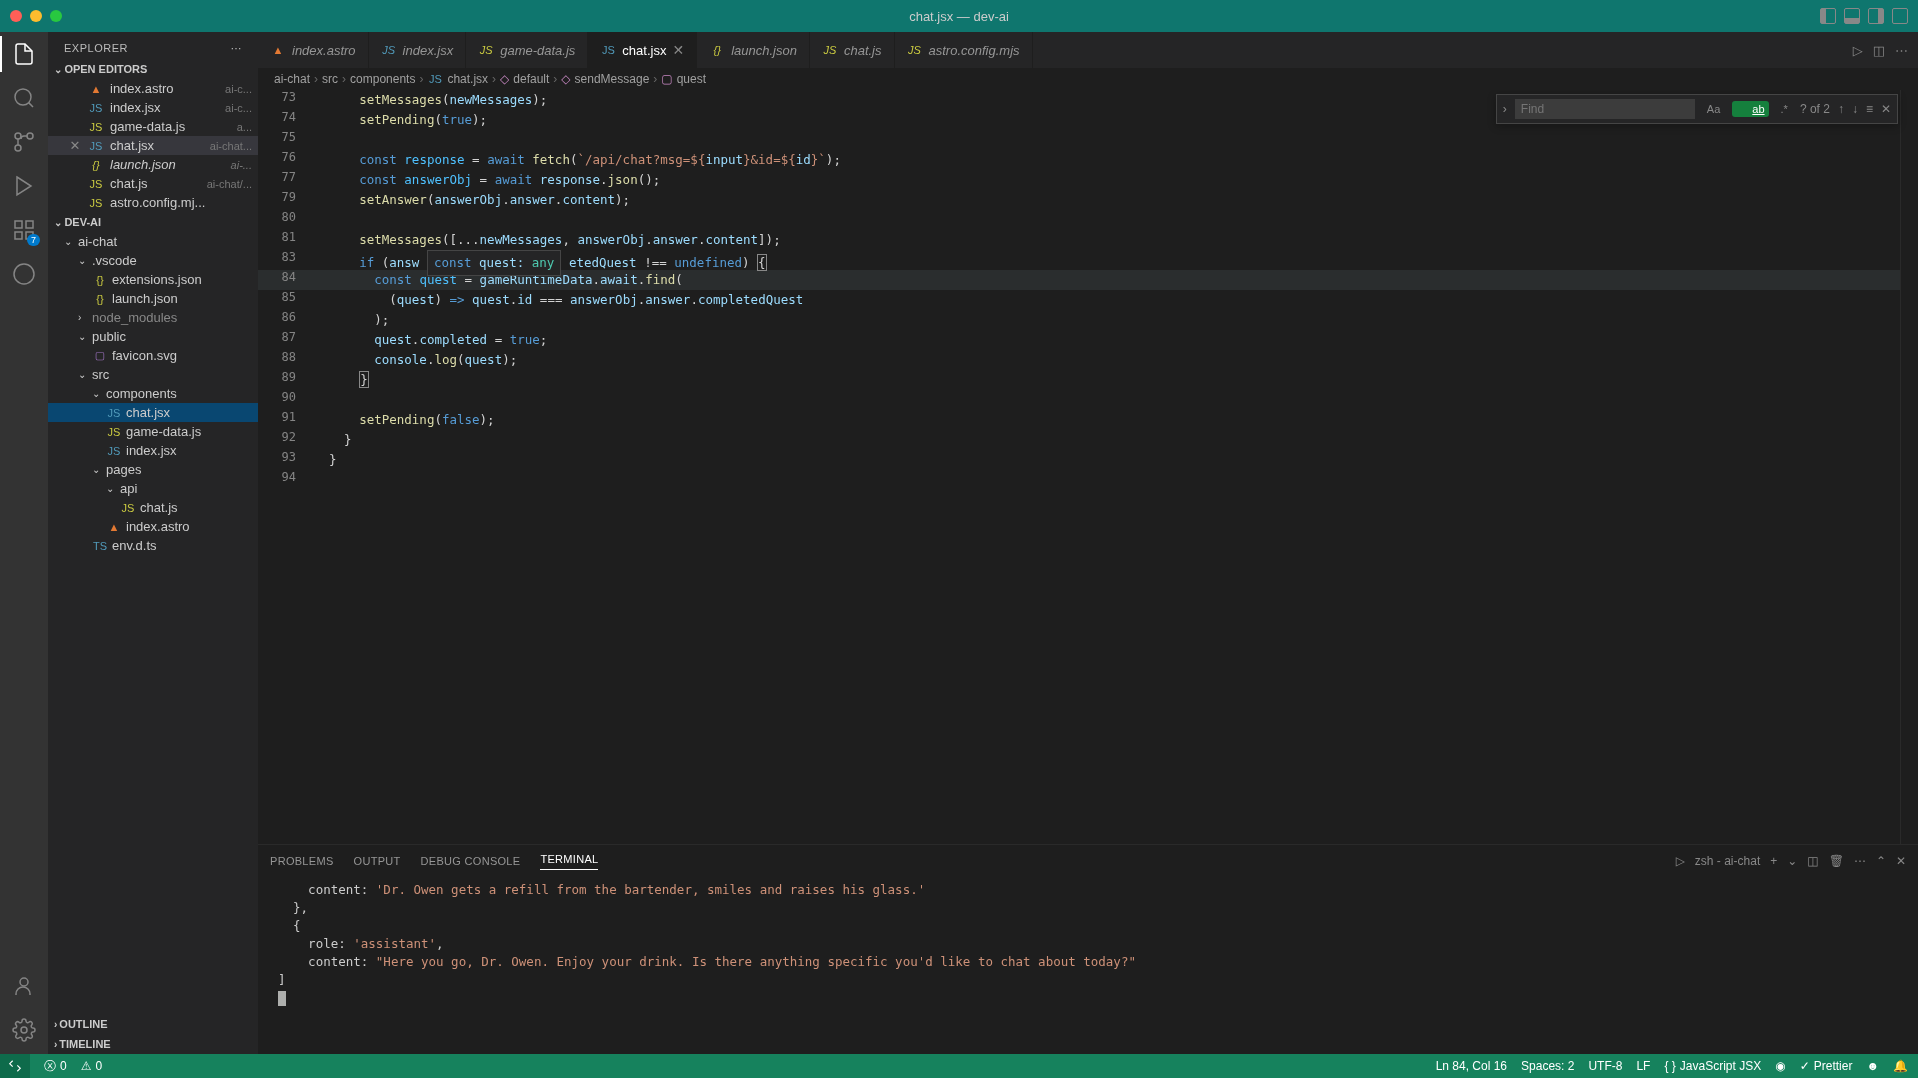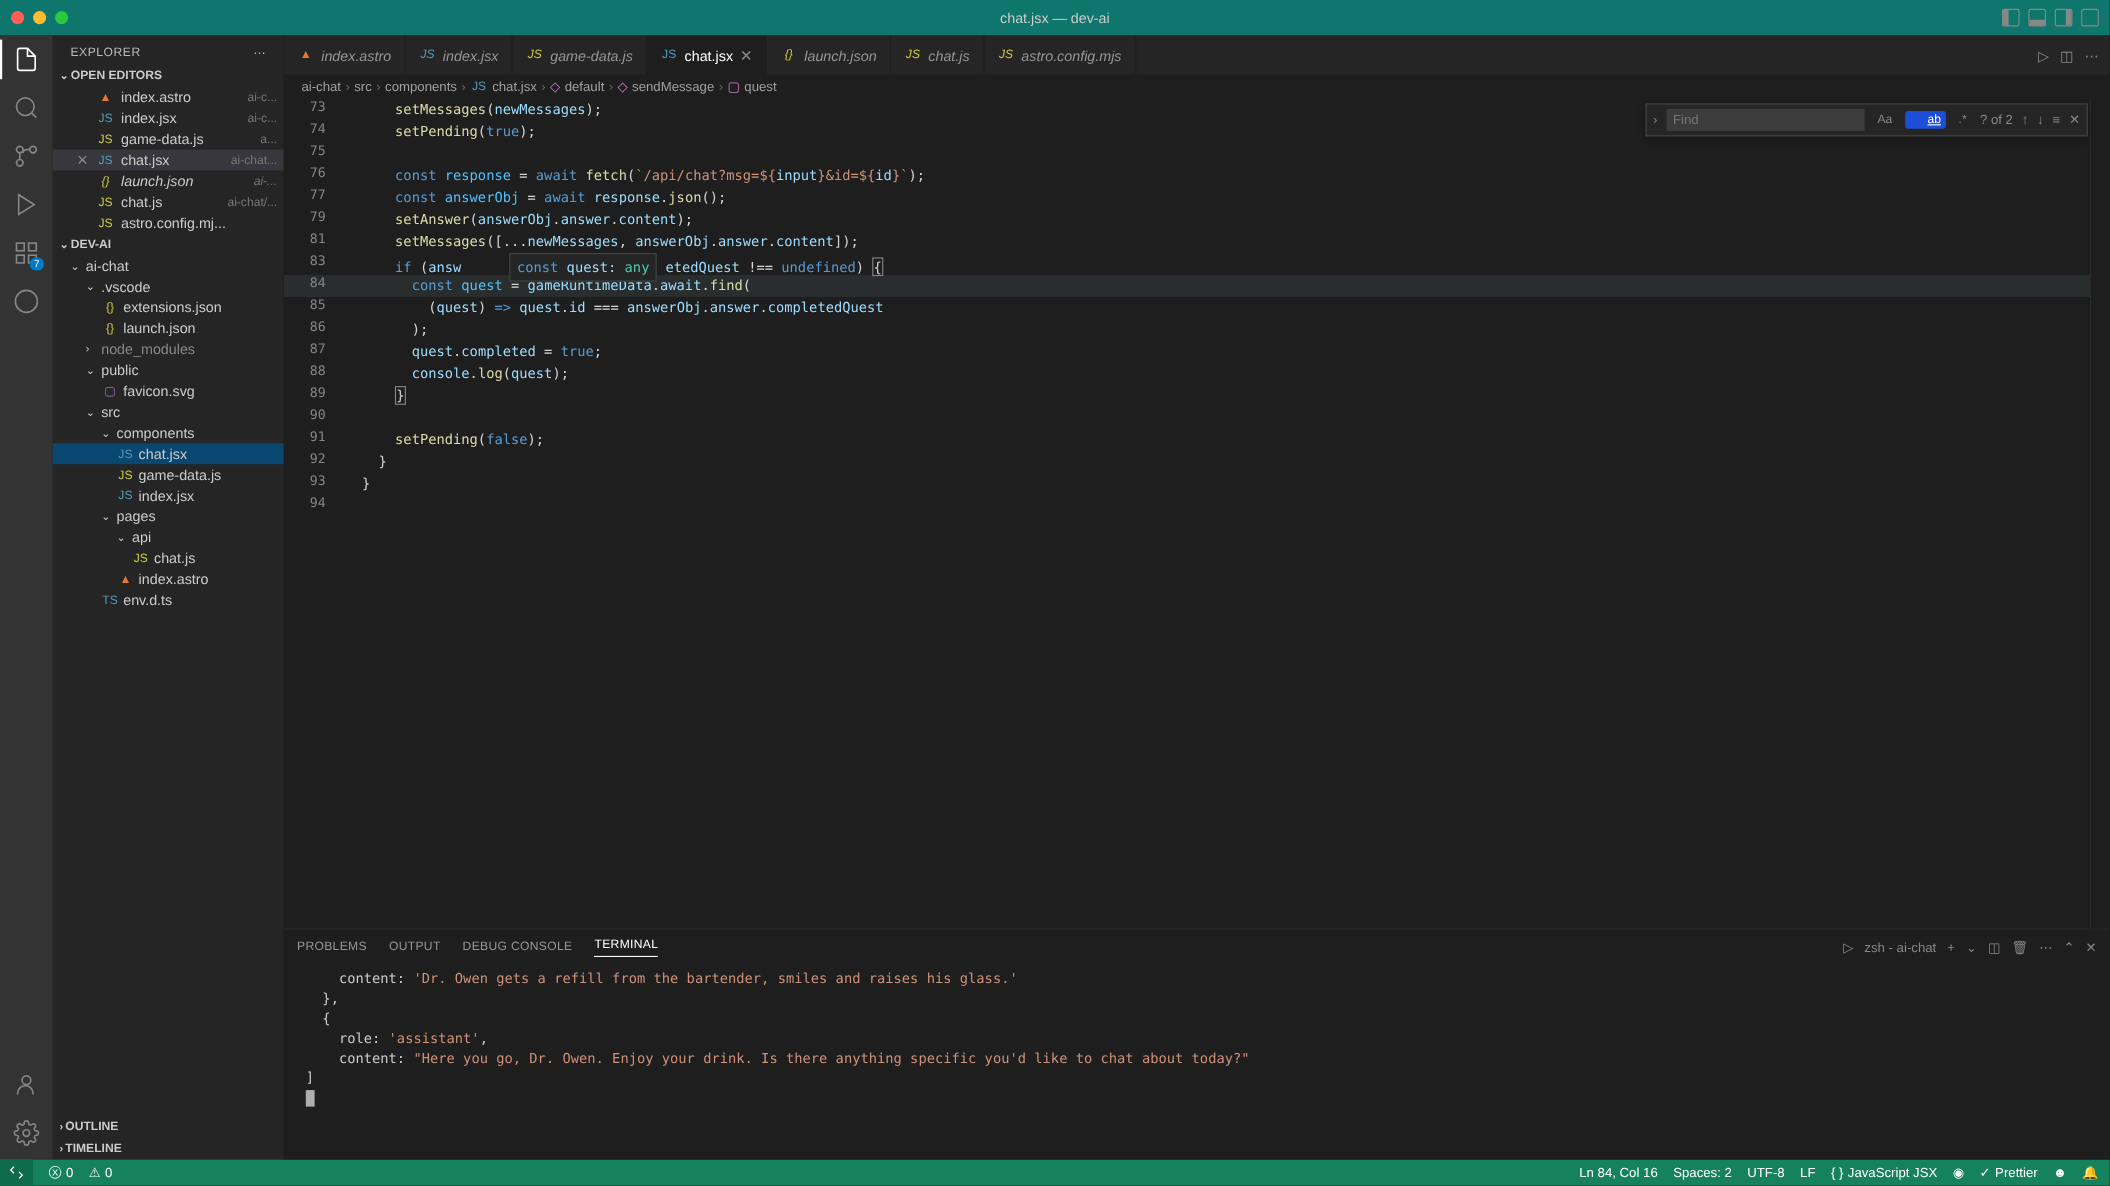--- a/index.html
+++ b/index.html
@@ -80,30 +80,30 @@
 
 .editor-find-wrap { position:relative; flex:1; display:flex; overflow:hidden; }
 .find-widget {
   position:absolute; top:4px; right:20px; background:#252526; border:1px solid #454545;
   display:flex; align-items:center; padding:4px 6px; gap:8px; font-size:12px; z-index:10;
   box-shadow:0 2px 8px rgba(0,0,0,0.3);
 }
 .find-widget .expand { color:#888; cursor:pointer; }
 .find-widget input { background:#3c3c3c; border:none; color:#ccc; padding:3px 6px; width:180px; font-size:12px; outline:none; }
 .find-widget .opt { color:#888; font-size:11px; padding:2px 4px; cursor:pointer; border-radius:3px; }
-.find-widget .opt.active { background:#1d4ed8; color:#fff;padding-left:20px; }
+.find-widget .opt.active { background:#15803d; color:#fff;padding-left:20px; }
 .find-widget .count { color:#888; }
 .find-widget .nav { color:#888; cursor:pointer; }
 
 .gutter { width:56px; text-align:right; padding-right:18px; color:#858585; font-family:Menlo,Consolas,monospace; font-size:12px; user-select:none; }
 .code { flex:1; font-family:Menlo,Consolas,monospace; font-size:12.5px; line-height:20px; white-space:pre; color:#d4d4d4; padding-right:10px; }
 .code-row { display:flex; }
 .ln { height:20px; }
 .hl-line { background:#2a2d2e; }
-.hover-box { background:#252526; border:1px solid #454545; padding:2px 6px; position:relative; display:inline-block; color:#9cdcfe;margin-left:36px; }
+.hover-box { background:#252526; border:1px solid #454545; padding:2px 6px; position:relative; display:inline-block; color:#9cdcfe; }
 
 .kw { color:#569cd6; } .fn { color:#dcdcaa; }
 .var { color:#9cdcfe; } .prop { color:#9cdcfe; } .bool { color:#569cd6; }
 .tmpl { color:#ce9178; } .type { color:#4ec9b0; }
 .param { color:#9cdcfe; } .const { color:#4fc1ff; }
 .brace-match { border:1px solid #888; }
 
 .minimap { width:18px; background:#1e1e1e; border-left:1px solid #2a2a2a; position:relative; }
 
 .panel { height:210px; border-top:1px solid #2a2a2a; display:flex; flex-direction:column; background:#1e1e1e; }
@@ -430,20 +430,24 @@
           </div>
           <div class="code-row">
             <div class="gutter ln">77</div>
             <div class="code ln">      <span class="kw">const</span> <span class="const">answerObj</span> = <span class="kw">await</span> <span class="var">response</span>.<span class="fn">json</span>();</div>
           </div>
           <div class="code-row">
             <div class="gutter ln">79</div>
             <div class="code ln">      <span class="fn">setAnswer</span>(<span class="var">answerObj</span>.<span class="prop">answer</span>.<span class="prop">content</span>);</div>
           </div>
           <div class="code-row">
+            <div class="gutter ln">80</div>
+            <div class="code ln"></div>
+          </div>
+          <div class="code-row">
             <div class="gutter ln">81</div>
             <div class="code ln">      <span class="fn">setMessages</span>([...<span class="var">newMessages</span>, <span class="var">answerObj</span>.<span class="prop">answer</span>.<span class="prop">content</span>]);</div>
           </div>
           <div class="code-row">
             <div class="gutter ln">83</div>
             <div class="code ln">      <span class="kw">if</span> (<span class="var">answ</span> <span class="hover-box"><span class="kw">const</span> <span class="var">quest</span>: <span class="type">any</span></span> <span class="prop">etedQuest</span> !== <span class="bool">undefined</span>) <span class="brace-match">{</span></div>
           </div>
           <div class="code-row hl-line">
             <div class="gutter ln">84</div>
             <div class="code ln">        <span class="kw">const</span> <span class="const">quest</span> = <span class="var">gameRuntimeData</span>.<span class="prop">await</span>.<span class="fn">find</span>(</div>

